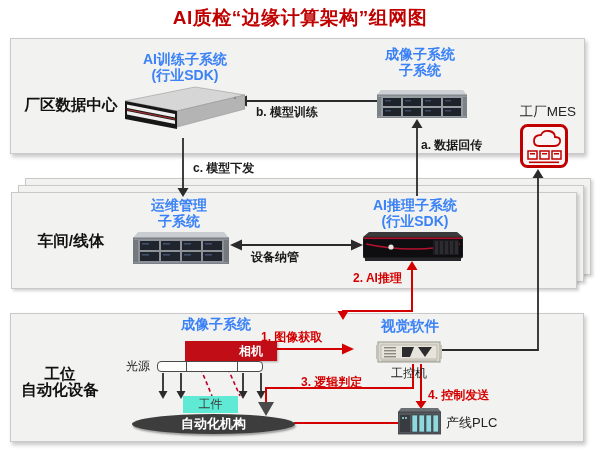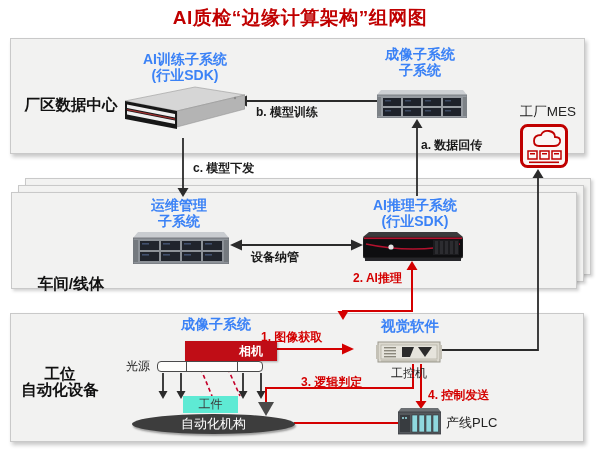--- a/index.html
+++ b/index.html
@@ -14,41 +14,41 @@
   .node-title{font-size:14px;font-weight:bold;text-align:center;line-height:15.5px;color:#3b82f6;}
   .node-title span{display:block;}
   .edge-label{font-size:12px;font-weight:600;white-space:nowrap;}
   .edge-label.red{color:#d40000;font-weight:bold;}
   .small-label{font-size:12px;color:#222;white-space:nowrap;}
   .camera-box{background:#c00d16;color:#fff;font-size:12px;font-weight:600;text-align:center;
               line-height:20px;box-shadow:1px 1px 2px rgba(0,0,0,.3);}
   .light-bar{background:#fdfdfb;border:1.5px solid #4a4a4a;border-radius:4px;}
   .light-bar i{position:absolute;top:0;bottom:0;width:0;border-left:1.5px solid #4a4a4a;}
   .work-box{background:#5eead4;color:#3c3c3c;font-size:12px;text-align:center;line-height:17px;}
-  .actuator{background:#3d3d3d;border-radius:50%;color:#fff;font-size:13px;font-weight:normal;
+  .actuator{background:#3d3d3d;border-radius:50%;color:#fff;font-size:13px;font-weight:bold;
             text-align:center;line-height:20px;box-shadow:1px 2px 2px rgba(0,0,0,.35);}
   svg{display:block;}
 </style>
 </head>
 <body>
 
 <div class="canvas">
 
   <div class="abs page-title">AI质检“边缘计算架构”组网图</div>
 
   <div class="abs band" style="left:10px;top:38px;width:573px;height:114px;"></div>
 
   <div class="abs stack-card" style="left:25px;top:178px;width:564px;height:95px;"></div>
   <div class="abs stack-card" style="left:18px;top:185px;width:564px;height:95px;"></div>
   <div class="abs stack-card" style="left:11px;top:192px;width:564px;height:95px;"></div>
 
   <div class="abs band" style="left:10px;top:313px;width:572px;height:127px;"></div>
 
   <div class="abs zone-label" style="left:16px;top:96px;width:110px;">厂区数据中心</div>
-  <div class="abs zone-label" style="left:26px;top:232px;width:90px;margin-top:43px;">车间/线体</div>
+  <div class="abs zone-label" style="left:26px;top:232px;width:90px;">车间/线体</div>
   <div class="abs zone-label" style="left:8px;top:366px;width:104px;line-height:16px;">
     <span style="display:block;">工位</span>
     <span style="display:block;">自动化设备</span>
   </div>
 
   <svg class="abs" style="left:0;top:0;" width="600" height="450" viewBox="0 0 600 450">
 
     <line x1="247" y1="101" x2="377" y2="101" stroke="#2b2b2b" stroke-width="1.8"></line>
     <polygon points="234,101 247,95.5 247,106.5" fill="#2b2b2b"></polygon>
 

